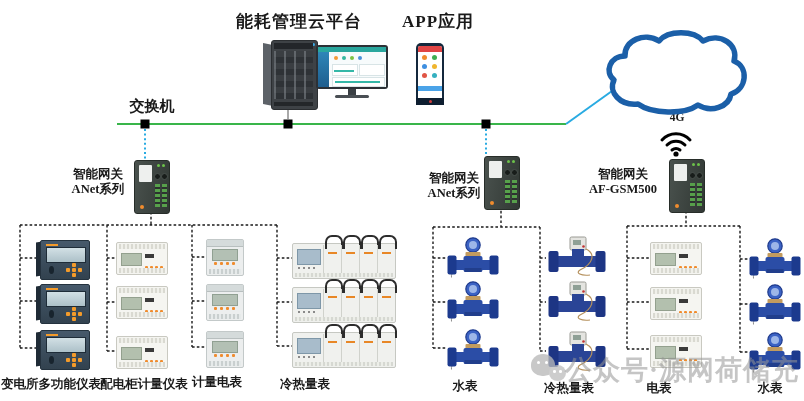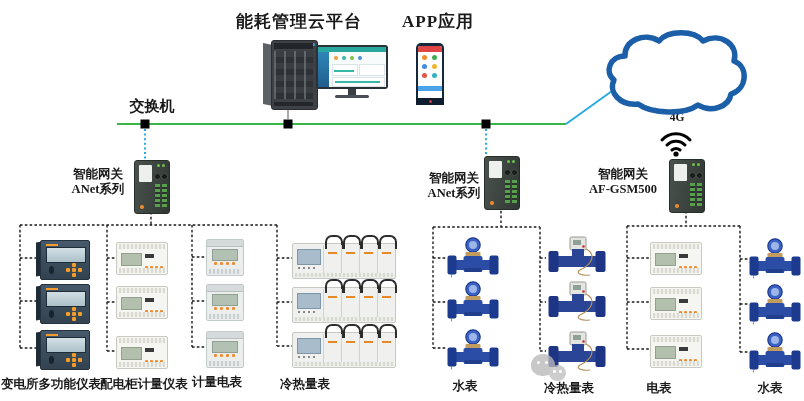--- a/index.html
+++ b/index.html
@@ -575,14 +575,15 @@
   <div class="lbl devlbl" style="left:752px;top:380px;width:36px;">水表</div>
 
   <div class="wm" style="left:531px;top:352px;width:38px;height:34px;">
     <div class="wm-big"></div>
     <div class="wm-eye" style="left:6px;top:9px;width:3px;height:3px;"></div>
     <div class="wm-eye" style="left:14px;top:9px;width:3px;height:3px;"></div>
     <div class="wm-sm"></div>
     <div class="wm-eye" style="left:22px;top:18px;width:2.5px;height:2.5px;"></div>
     <div class="wm-eye" style="left:28px;top:18px;width:2.5px;height:2.5px;"></div>
   </div>
+  <div class="wm-text">公众号·源网荷储充</div>
 
 </div>
 
 </body></html>

